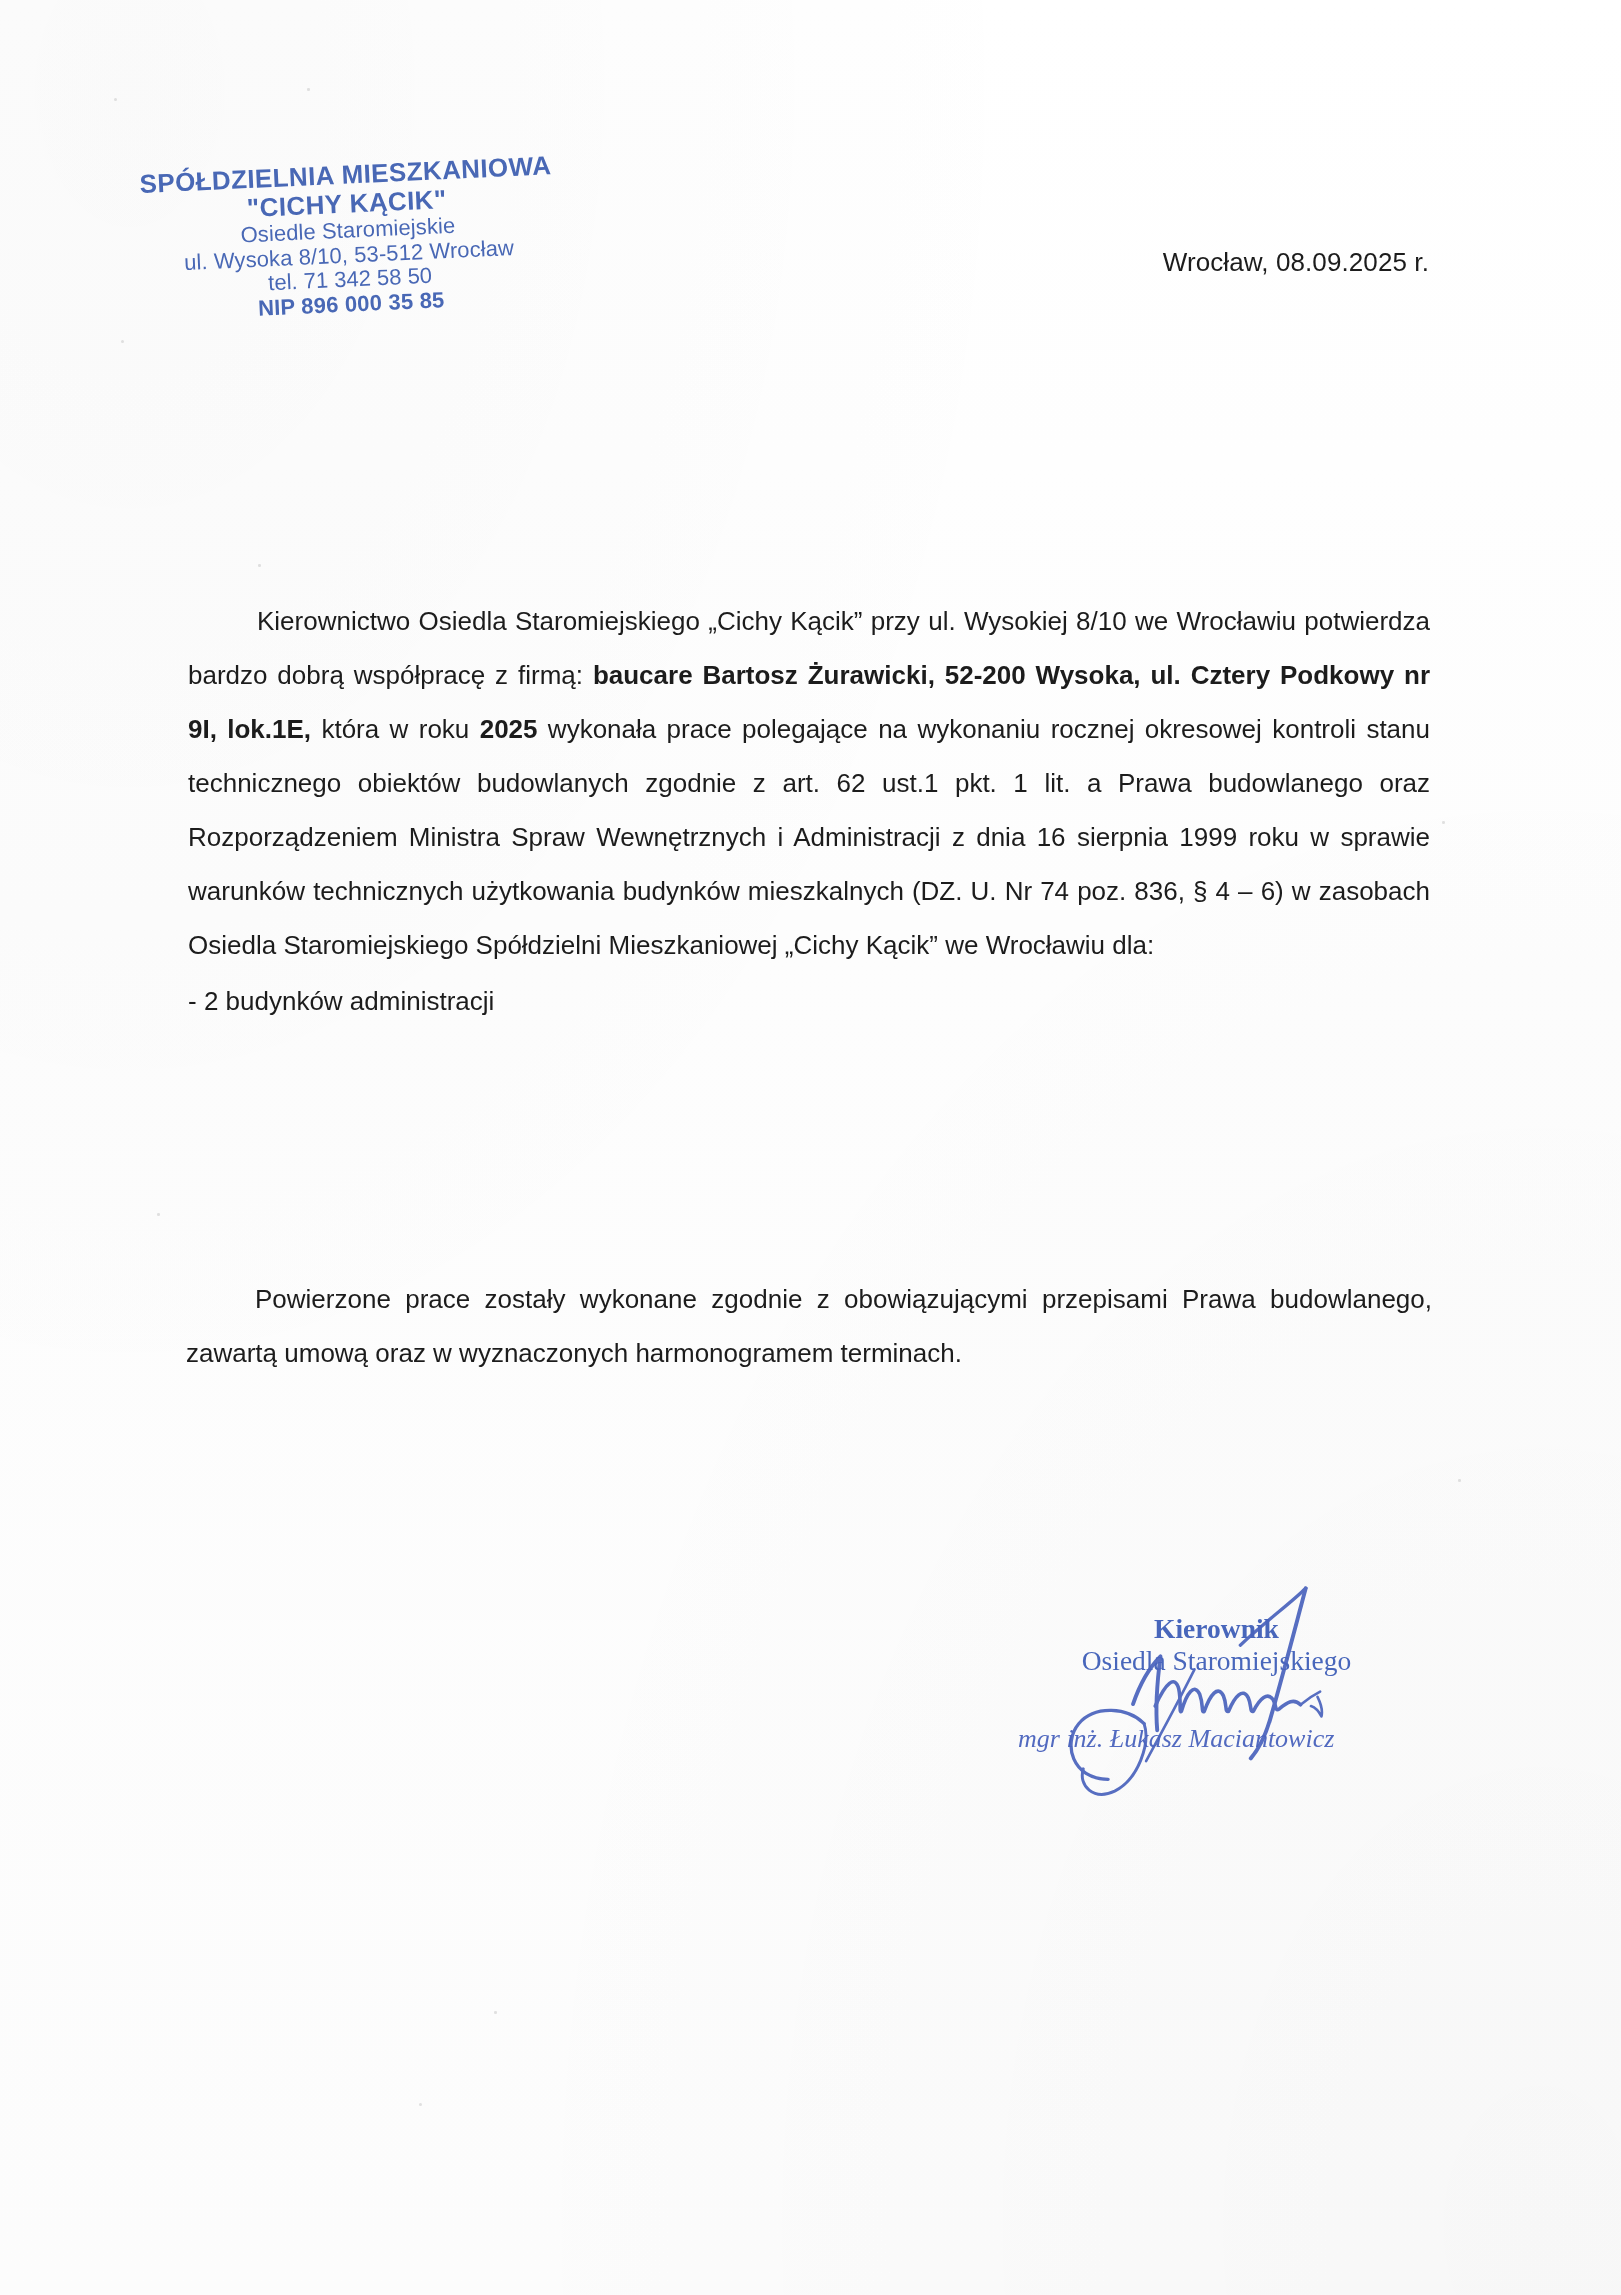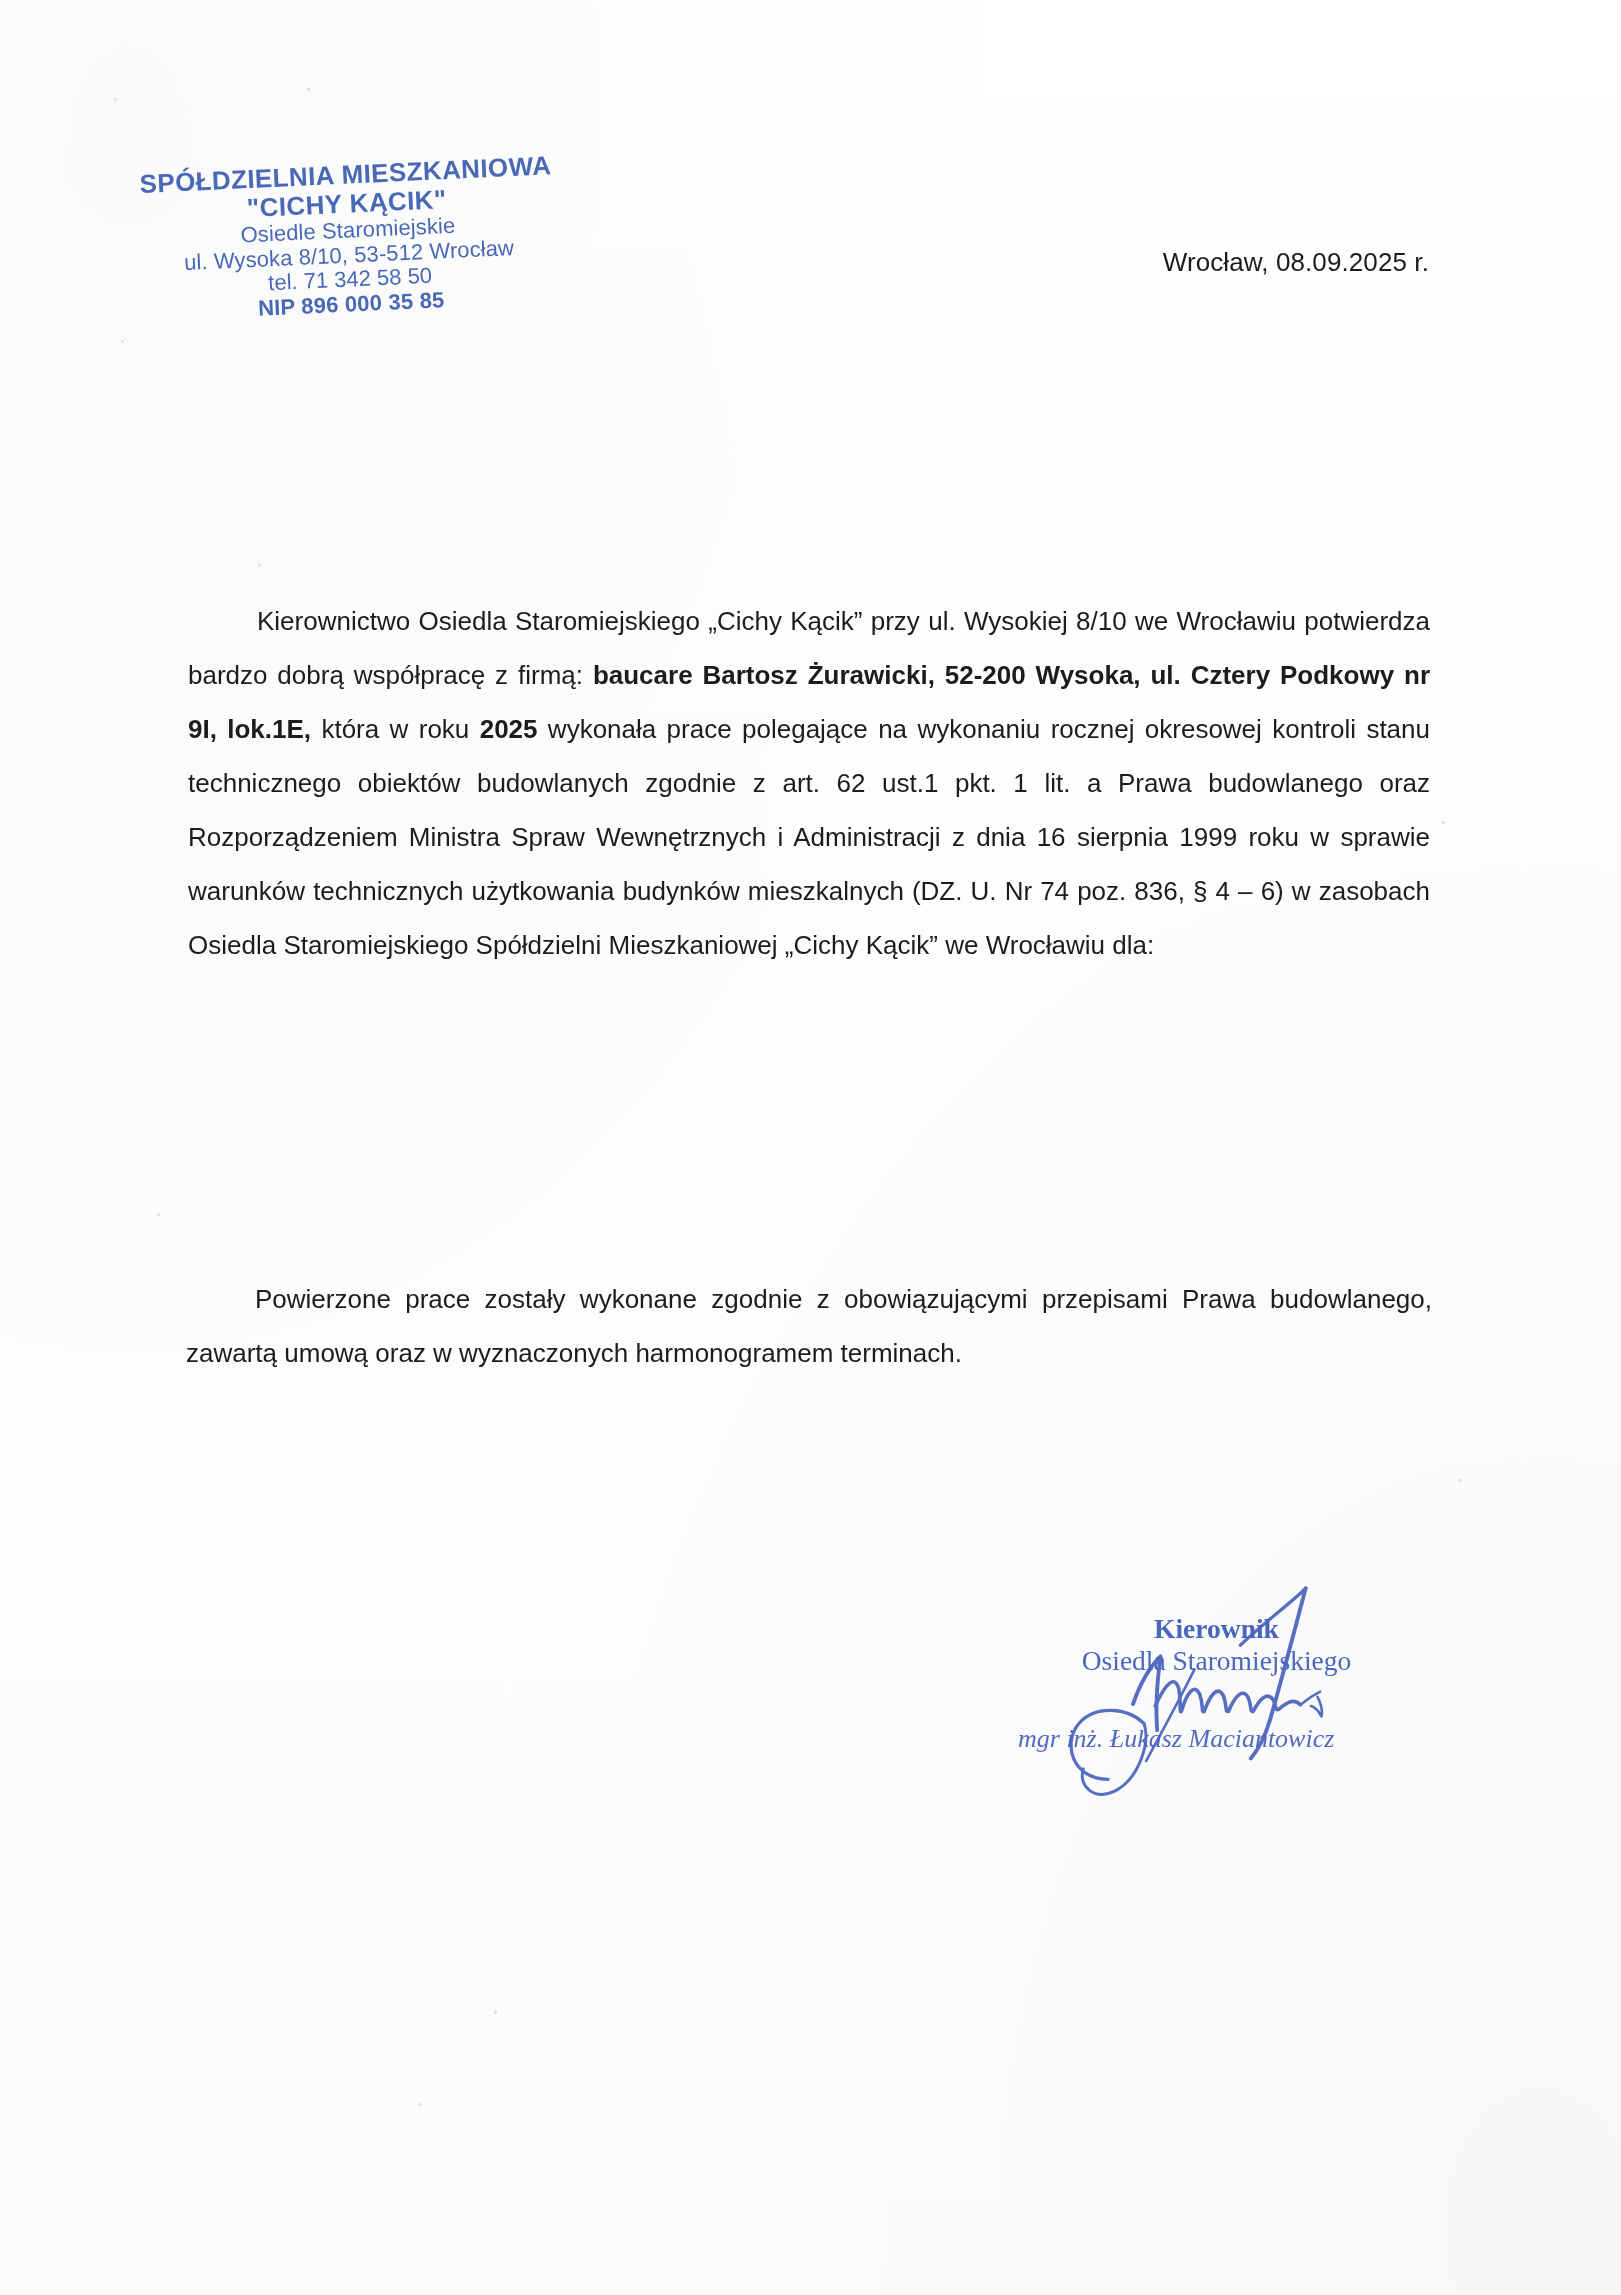--- a/index.html
+++ b/index.html
@@ -206,20 +206,21 @@
     <div class="l4">ul. Wysoka 8/10, 53-512 Wrocław</div>
     <div class="l5">tel. 71 342 58 50</div>
     <div class="l6">NIP 896 000 35 85</div>
   </div>
 
   <div class="doc-date">Wrocław, 08.09.2025 r.</div>
 
 
   <div class="body-block">
     <p class="indent"><span>Kierownictwo   Osiedla Staromiejskiego „Cichy Kącik” przy ul. Wysokiej 8/10 we Wrocławiu potwierdza bardzo dobrą współpracę z firmą: </span><span class="b">baucare Bartosz Żurawicki, 52-200 Wysoka, ul. Cztery Podkowy nr 9I, lok.1E,</span><span> która w roku </span><span class="b">2025</span><span> wykonała prace polegające na wykonaniu rocznej okresowej kontroli stanu technicznego obiektów budowlanych zgodnie z art. 62 ust.1 pkt. 1 lit. a Prawa budowlanego oraz Rozporządzeniem Ministra Spraw Wewnętrznych i Administracji z dnia 16 sierpnia 1999 roku w sprawie warunków technicznych użytkowania budynków mieszkalnych (DZ. U. Nr 74 poz. 836, § 4 – 6) w zasobach Osiedla Staromiejskiego Spółdzielni Mieszkaniowej „Cichy Kącik” we Wrocławiu dla:</span></p>
+    <p>- 2 budynków administracji</p>
   </div>
 
   <div class="closing">
     <p class="indent">Powierzone prace zostały wykonane zgodnie z obowiązującymi przepisami Prawa budowlanego, zawartą umową oraz w wyznaczonych harmonogramem terminach.</p>
   </div>
 
   <div class="sig-wrap">
 
     <div class="sig-stamp-text">
       <div class="r1">Kierownik</div>

